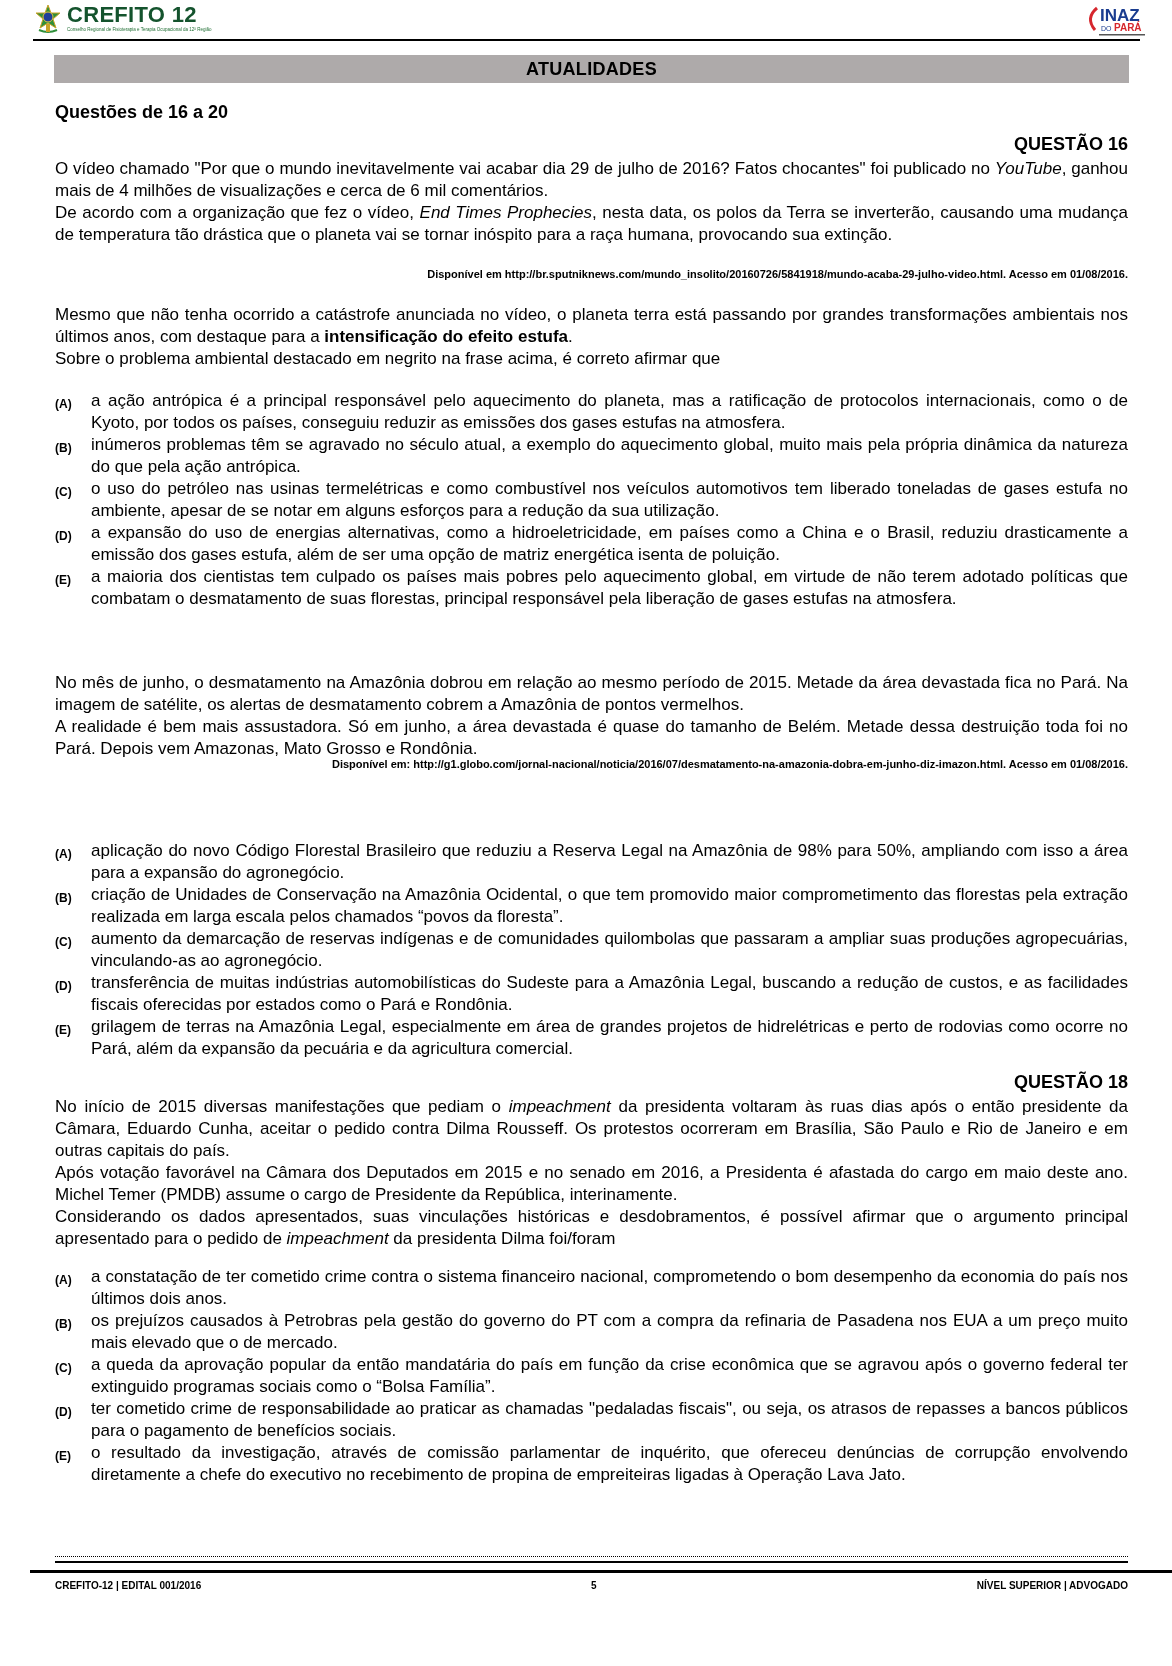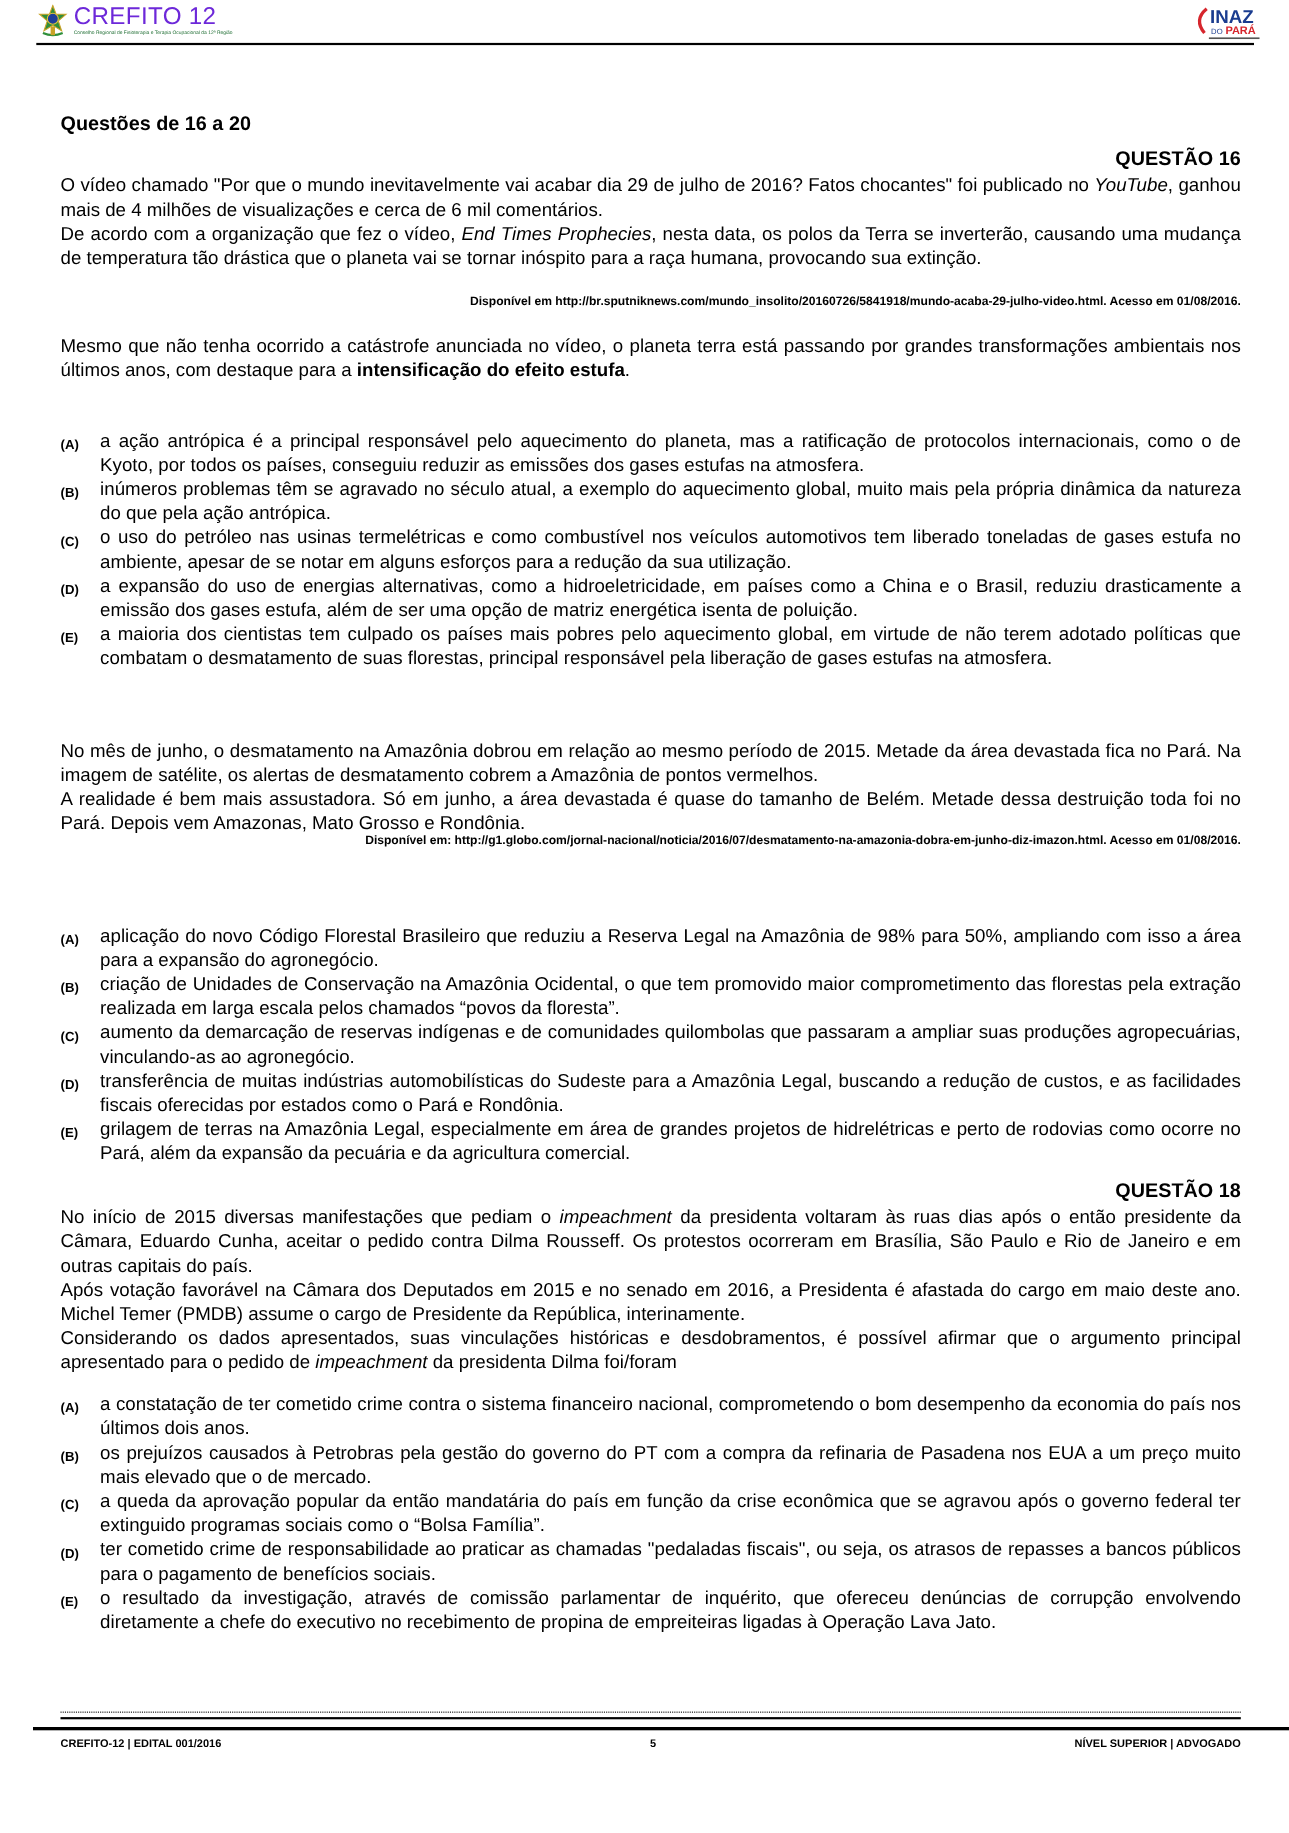--- a/index.html
+++ b/index.html
@@ -11,21 +11,21 @@
 
     
     .header { position: absolute; left: 0; top: 0; width: 1172px; height: 44px; }
     .logo-left { position: absolute; left: 34px; top: 4px; display: flex; align-items: flex-start; }
     .emblem {
       width: 28px; height: 30px; position: relative; margin-right: 5px;
     }
     .emblem svg { width: 28px; height: 30px; display: block; }
     .brand { display: flex; flex-direction: column; }
     .brand-name {
-      font-weight: normal; font-size: 22px; line-height: 22px; color: #6d28d9; letter-spacing: 0.3px;
+      font-weight: bold; font-size: 22px; line-height: 22px; color: #14532d; letter-spacing: 0.3px;
     }
     .brand-sub { font-size: 4.5px; color: #1f6e33; line-height: 6px; margin-top: 1px; white-space: nowrap; }
     .logo-right { position: absolute; left: 1083px; top: 4px; width: 72px; height: 34px; }
     .logo-right svg { width: 72px; height: 34px; display: block; }
     .header-rule { position: absolute; left: 33px; top: 39px; width: 1107px; height: 2px; background: #000; }
 
     
     .section-banner {
       position: absolute; left: 54px; top: 55px; width: 1075px; height: 28px; background: #aeaaaa;
       display: flex; align-items: center; justify-content: center;
@@ -90,30 +90,34 @@
         <path d="M14,4 Q2,14 12,26" stroke="#d6262d" stroke-width="3" fill="none"></path>
         <text x="17" y="17" font-family="Liberation Sans, sans-serif" font-weight="bold" font-size="17" fill="#1a3c8f">INAZ</text>
         <text x="18" y="27" font-family="Liberation Sans, sans-serif" font-size="7" fill="#1a3c8f">DO</text>
         <text x="31" y="27" font-family="Liberation Sans, sans-serif" font-weight="bold" font-size="10" fill="#d6262d">PARÁ</text>
         <rect x="16" y="30" width="46" height="1.5" fill="#555"></rect>
       </svg>
     </div>
     <div class="header-rule"></div>
   </div>
 
+  <div class="section-banner">
+    <span>ATUALIDADES</span>
+  </div>
   <div class="range-title">Questões de 16 a 20</div>
 
   <div class="q-header" style="top:134px;">
     <span class="q-label">QUESTÃO 16</span>
     <span class="q-rule"></span>
   </div>
   <div class="para" style="top:158px;"><span>O vídeo chamado "Por que o mundo inevitavelmente vai acabar dia 29 de julho de 2016? Fatos chocantes" foi publicado no </span><i>YouTube</i><span>, ganhou mais de 4 milhões de visualizações e cerca de 6 mil comentários.</span></div>
   <div class="para" style="top:202px;"><span>De acordo com a organização que fez o vídeo, </span><i>End Times Prophecies</i><span>, nesta data, os polos da Terra se inverterão, causando uma mudança de temperatura tão drástica que o planeta vai se tornar inóspito para a raça humana, provocando sua extinção.</span></div>
   <div class="source" style="top:268px;">Disponível em http://br.sputniknews.com/mundo_insolito/20160726/5841918/mundo-acaba-29-julho-video.html. Acesso em 01/08/2016.</div>
   <div class="para" style="top:304px;"><span>Mesmo que não tenha ocorrido a catástrofe anunciada no vídeo, o planeta terra está passando por grandes transformações ambientais nos últimos anos, com destaque para a </span><b>intensificação do efeito estufa</b><span>.</span></div>
+  <div class="para" style="top:348px;">Sobre o problema ambiental destacado em negrito na frase acima, é correto afirmar que</div>
   <div class="opts" style="top:390px;">
     <div class="opt">
         <span class="letter">(A)</span>
         <span class="text">a ação antrópica é a principal responsável pelo aquecimento do planeta, mas a ratificação de protocolos internacionais, como o de Kyoto, por todos os países, conseguiu reduzir as emissões dos gases estufas na atmosfera.</span>
       </div>
     <div class="opt">
         <span class="letter">(B)</span>
         <span class="text">inúmeros problemas têm se agravado no século atual, a exemplo do aquecimento global, muito mais pela própria dinâmica da natureza do que pela ação antrópica.</span>
       </div>
     <div class="opt">

